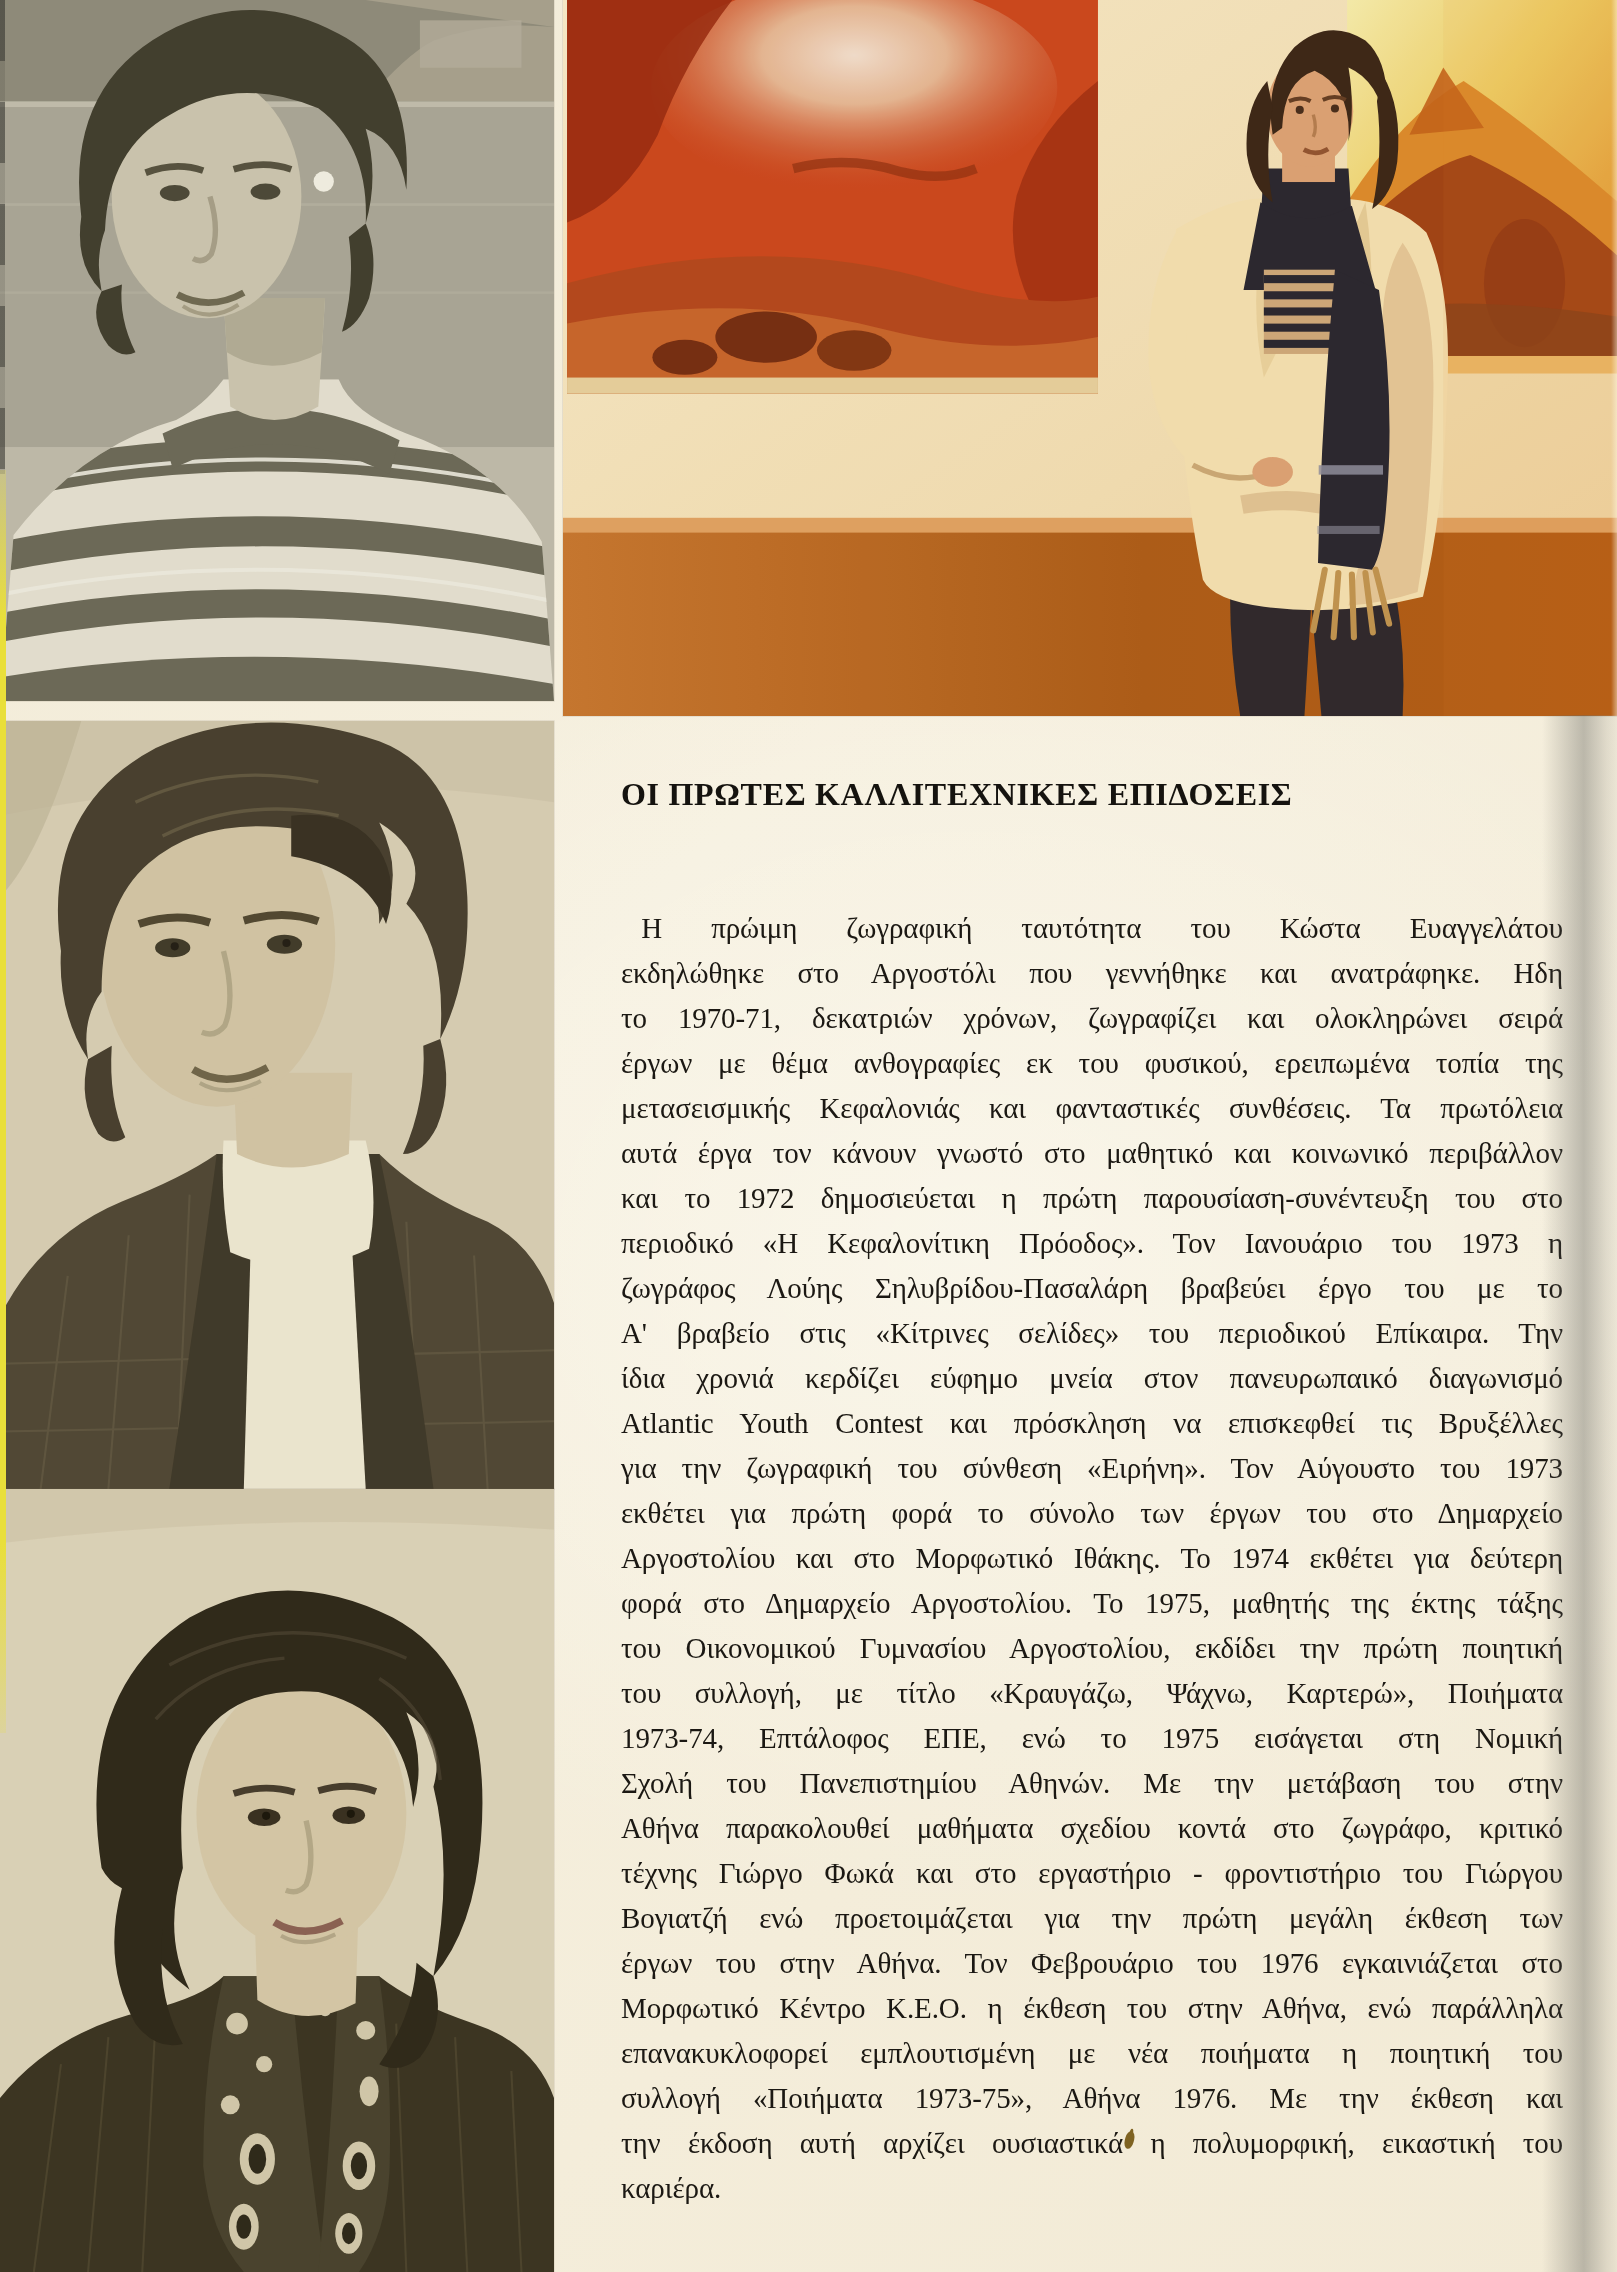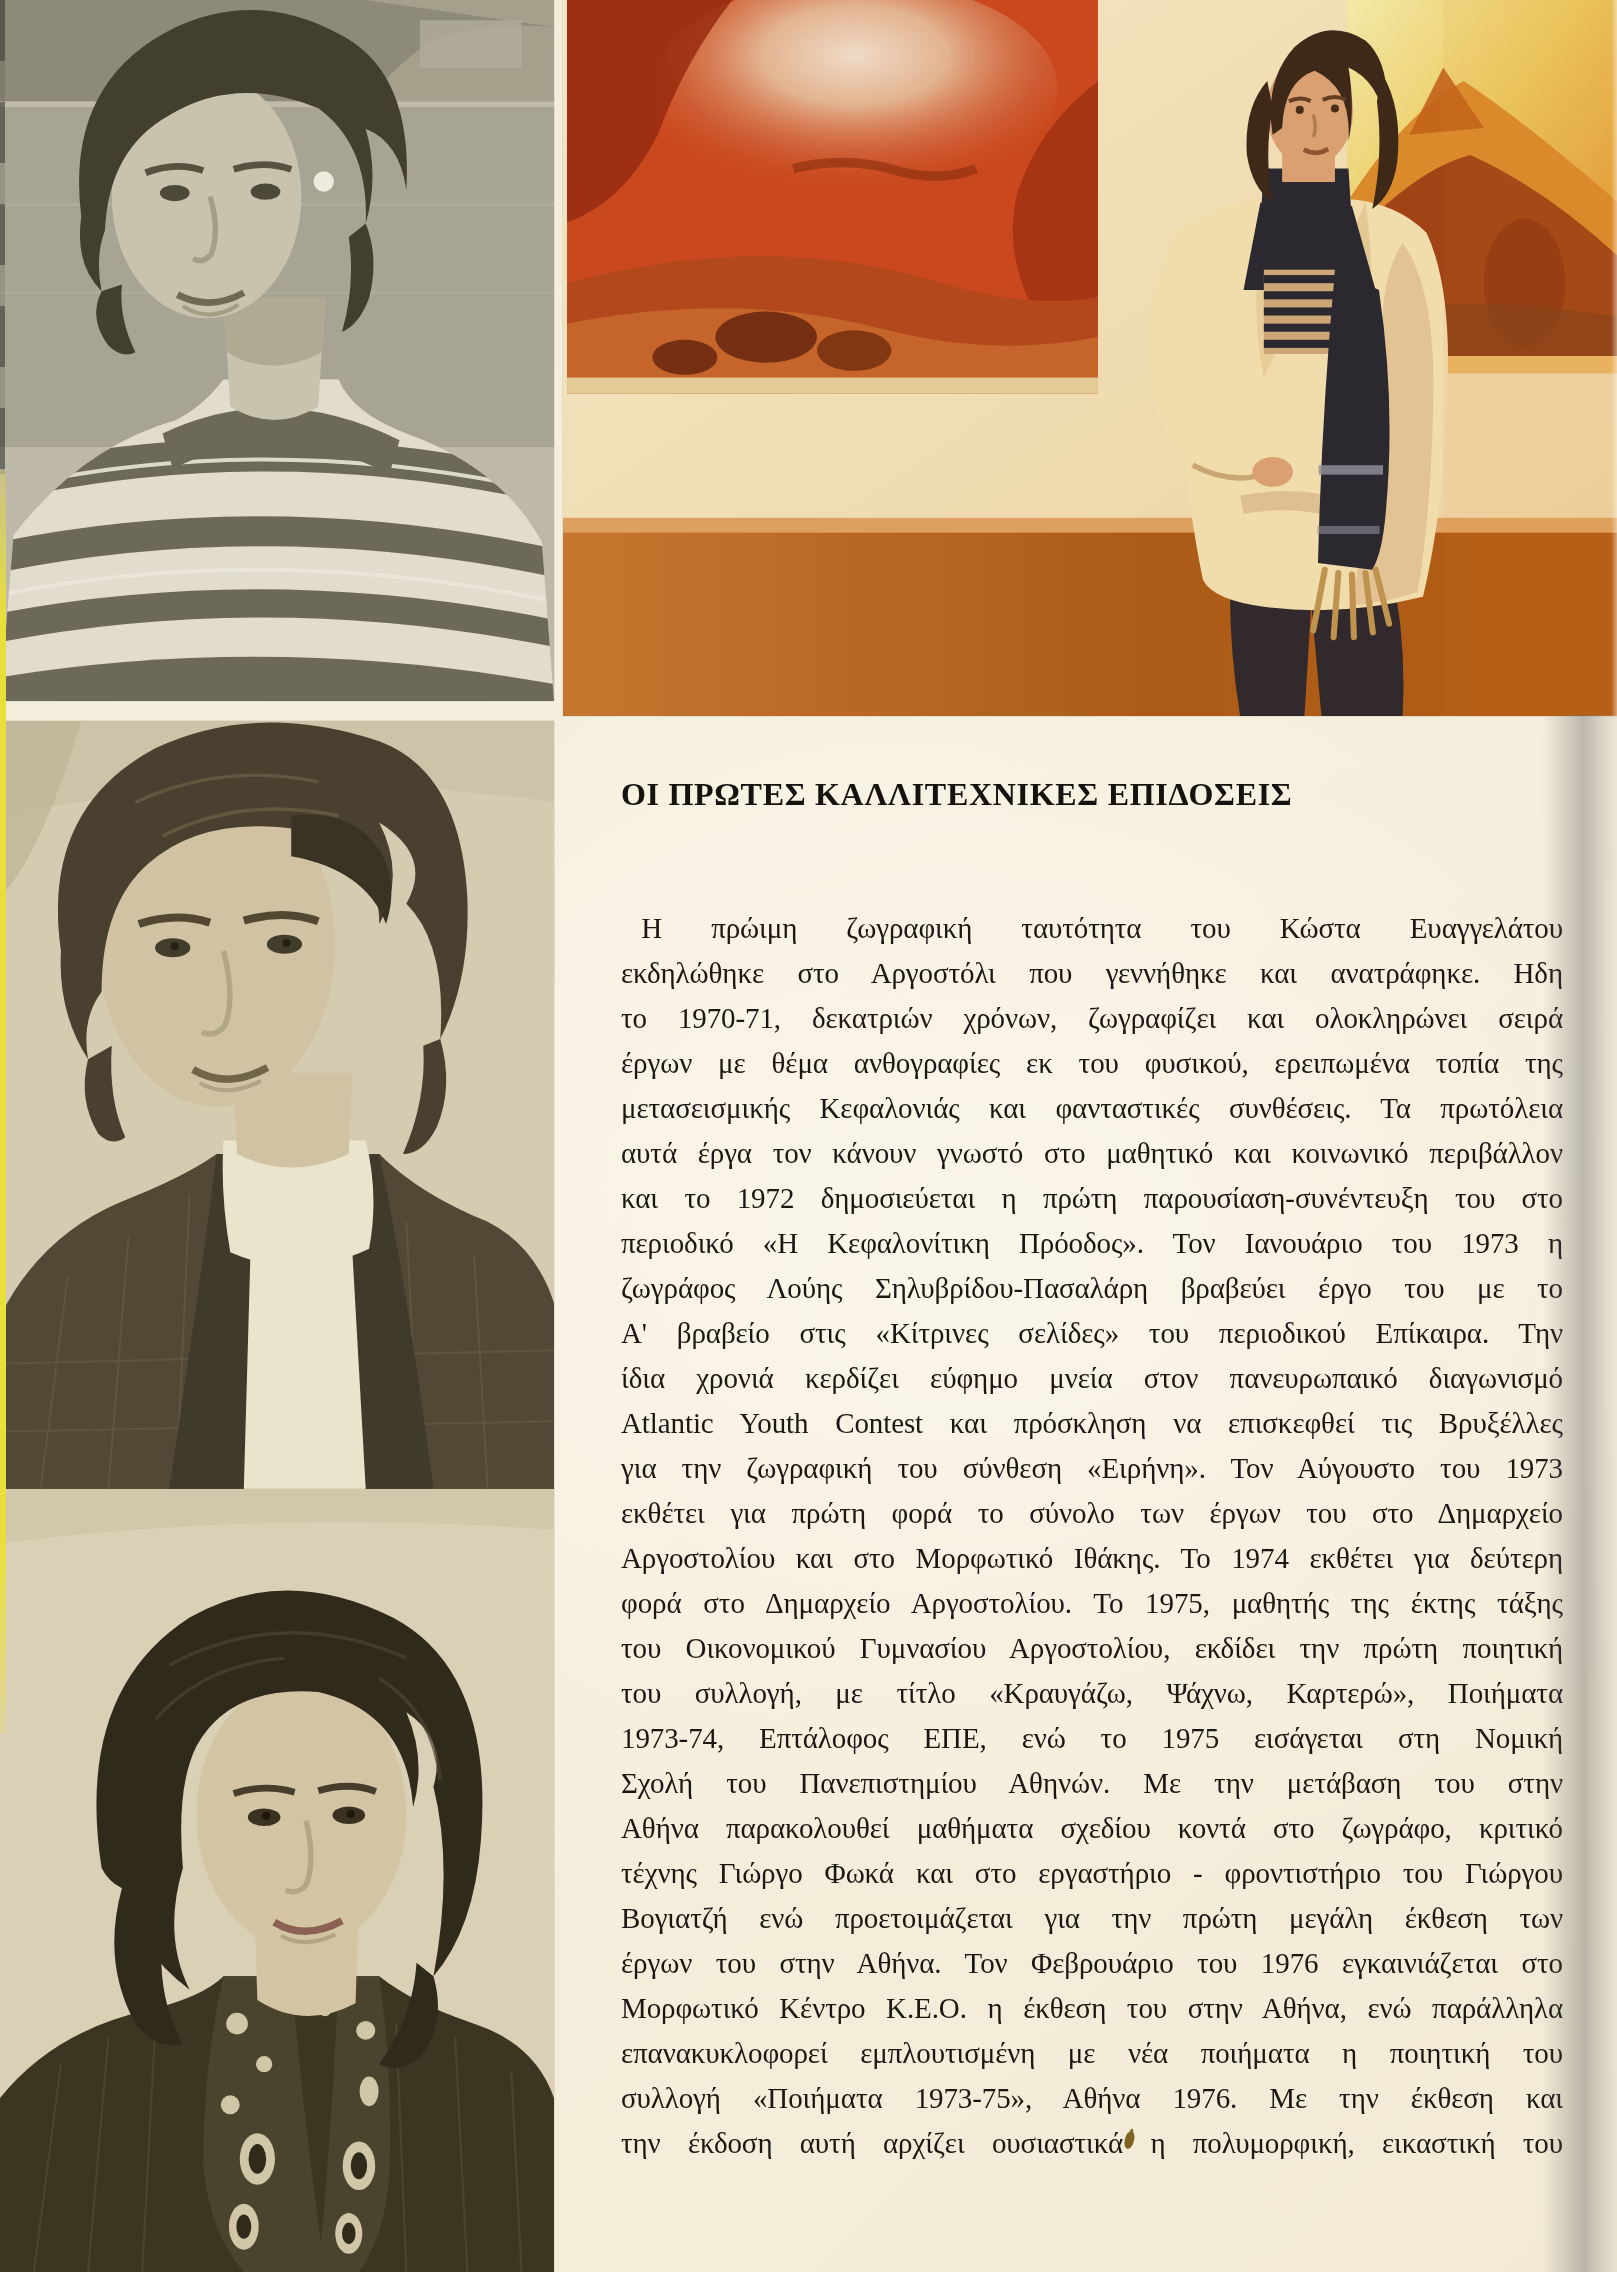--- a/index.html
+++ b/index.html
@@ -410,20 +410,21 @@
       <div class="line">έργων του στην Αθήνα. Τον Φεβρουάριο του 1976 εγκαινιάζεται στο</div>
 
       <div class="line">Μορφωτικό Κέντρο Κ.Ε.Ο. η έκθεση του στην Αθήνα, ενώ παράλληλα</div>
 
       <div class="line">επανακυκλοφορεί εμπλουτισμένη με νέα ποιήματα η ποιητική του</div>
 
       <div class="line">συλλογή «Ποιήματα 1973-75», Αθήνα 1976. Με την έκθεση και</div>
 
       <div class="line">την έκδοση αυτή αρχίζει ουσιαστικά η πολυμορφική, εικαστική του</div>
 
+      <div class="line last-line">καριέρα.</div>
     </article>
 
   <div class="ink-speck"></div>
   <div class="edge-yellow"></div>
   <div class="edge-dark"></div>
   <div class="edge-shadow-right"></div>
   <div class="gallery-top-edge"></div>
 </div>
 
 

